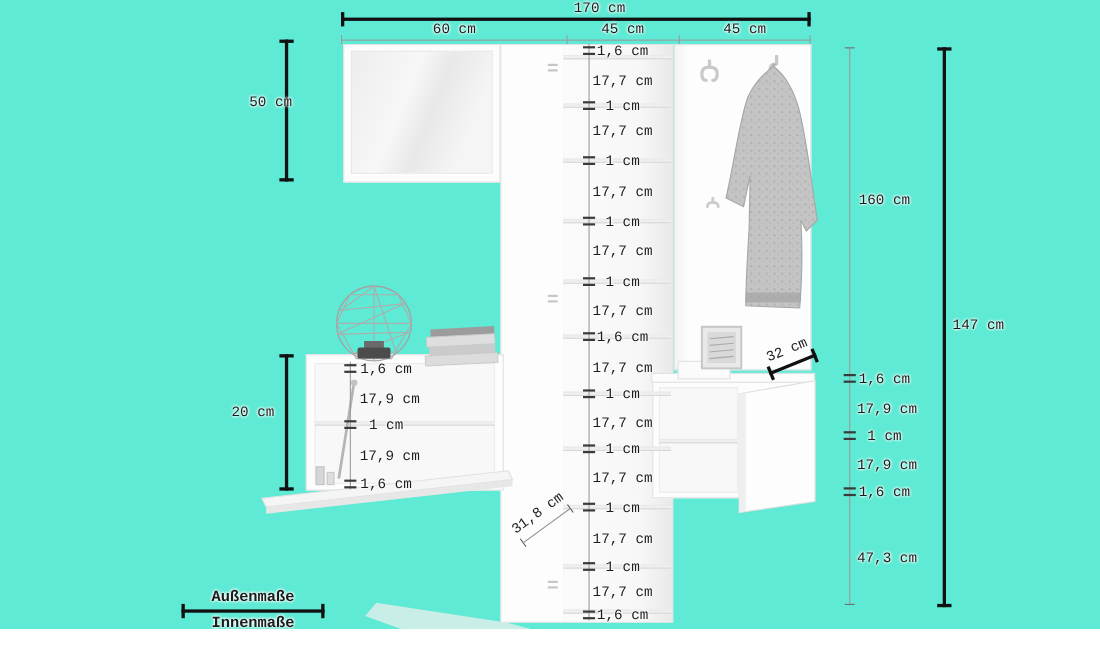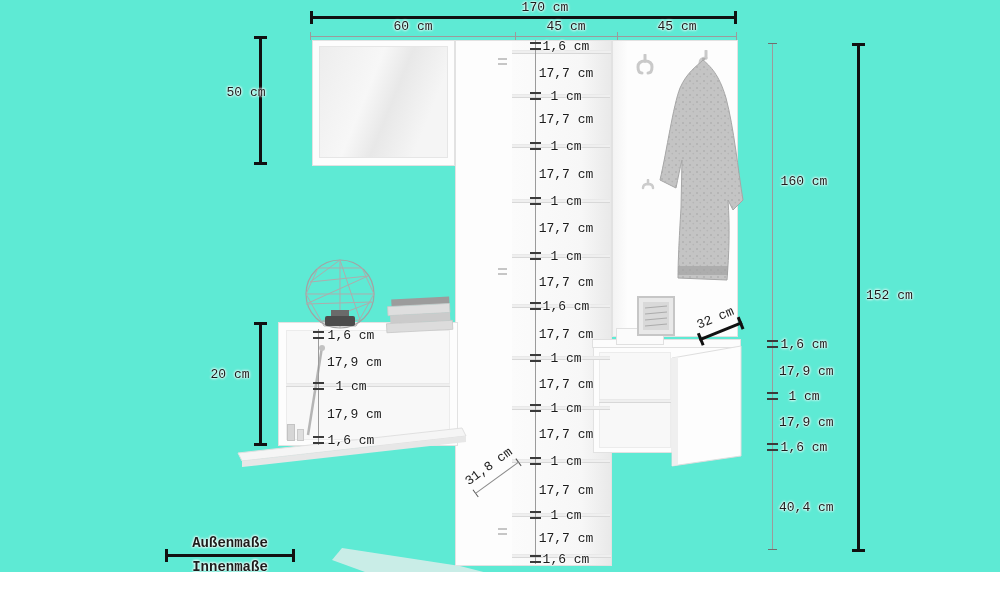--- a/index.html
+++ b/index.html
@@ -184,21 +184,21 @@
   <div class="vl-thin" style="left:535px;top:40px;height:524px;"></div>
   <div class="vl-thin" style="left:772px;top:43px;height:507px;"></div>
   <div class="capthin" style="left:768px;top:43px;"></div>
   <div class="capthin" style="left:768px;top:549px;"></div>
 
   <div class="dim-label" style="left:779px;top:175px;width:50px;">160 cm</div>
 
   <div class="vl-thick" style="left:857px;top:43px;height:509px;"></div>
   <div class="caph" style="left:852px;top:43px;"></div>
   <div class="caph" style="left:852px;top:549px;"></div>
-  <div class="dim-label" style="left:866px;top:289px;width:54px;text-align:left;">152 cm</div>
+  <div class="dim-label" style="left:866px;top:289px;width:54px;text-align:left;">147 cm</div>
 
   <div class="abs rot" style="left:694px;top:311px;width:50px;height:32px;transform:rotate(-22deg);z-index:7;">
     <div class="dim-label" style="left:0;top:0;width:50px;">32 cm</div>
     <div class="hl-thick" style="left:2px;top:19px;width:46px;"></div>
     <div class="capv" style="left:2px;top:14px;"></div>
     <div class="capv" style="left:45px;top:14px;"></div>
   </div>
 
   <div class="abs rot" style="left:464px;top:458px;width:62px;height:34px;transform:rotate(-36deg);z-index:7;">
     <div class="dim-label" style="left:0;top:0;width:62px;">31,8 cm</div>
@@ -266,21 +266,21 @@
       <div class="tickh" style="left: 767px; top: 340px;"></div>
       <div class="tickh" style="left: 767px; top: 346px;"></div>
       <div class="dim-label" style="left: 779px; top: 365px; width: 50px;">17,9 cm</div>
       <div class="dim-label" style="left: 779px; top: 390px; width: 50px;">1 cm</div>
       <div class="tickh" style="left: 767px; top: 392px;"></div>
       <div class="tickh" style="left: 767px; top: 398px;"></div>
       <div class="dim-label" style="left: 779px; top: 416px; width: 50px;">17,9 cm</div>
       <div class="dim-label" style="left: 779px; top: 441px; width: 50px;">1,6 cm</div>
       <div class="tickh" style="left: 767px; top: 443px;"></div>
       <div class="tickh" style="left: 767px; top: 449px;"></div>
-      <div class="dim-label" style="left: 779px; top: 501px; width: 50px;">40,4 cm</div>
+      <div class="dim-label" style="left: 779px; top: 501px; width: 50px;">47,3 cm</div>
     </div>
 
   <div class="dim-label bold" style="left:165px;top:536px;width:130px;font-size:14px;">Außenmaße</div>
   <div class="hl-thick" style="left:165px;top:554px;width:130px;"></div>
   <div class="capv" style="left:165px;top:549px;"></div>
   <div class="capv" style="left:292px;top:549px;"></div>
   <div class="dim-label bold" style="left:165px;top:560px;width:130px;font-size:14px;">Innenmaße</div>
   <div class="hl-thin" style="left:165px;top:579px;width:130px;"></div>
   <div class="abs" style="left:165px;top:575px;width:1px;height:8px;background:#9b9b9b;"></div>
   <div class="abs" style="left:294px;top:575px;width:1px;height:8px;background:#9b9b9b;"></div>

